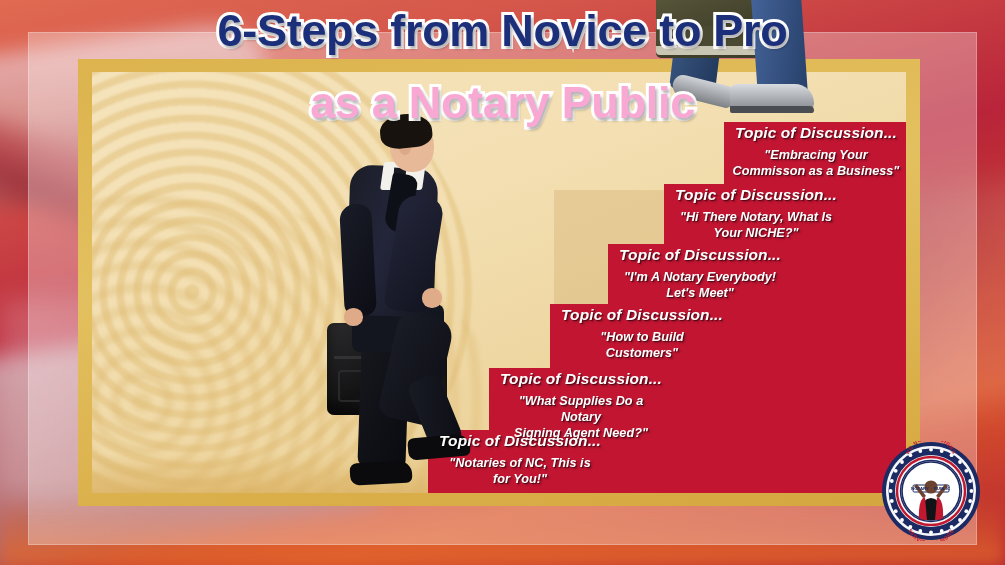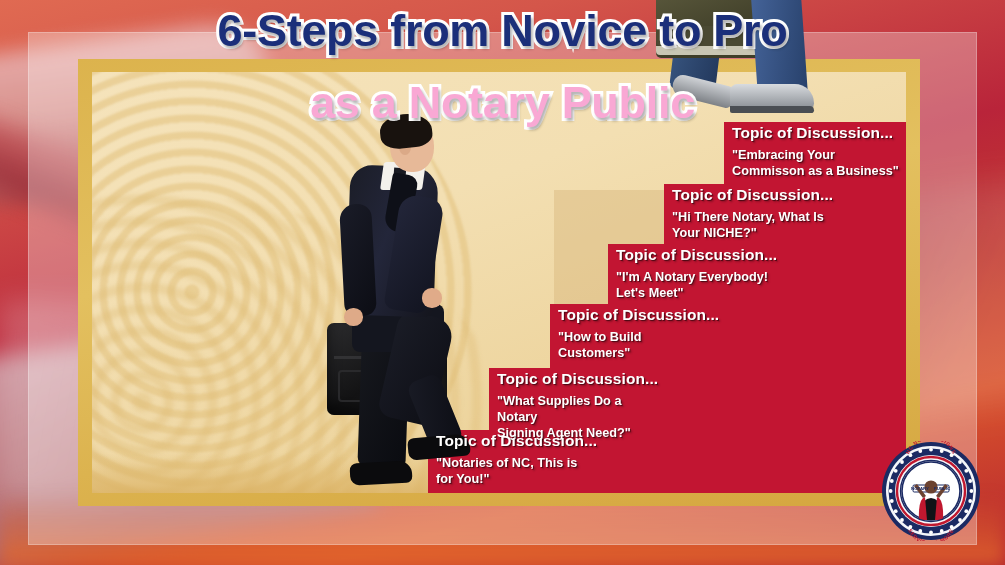--- a/index.html
+++ b/index.html
@@ -89,23 +89,23 @@
     position:absolute; left:0; bottom:0; width:100%; height:40px;
     background:linear-gradient(180deg,rgba(226,186,110,.0),rgba(218,176,96,.75));
   }
 
   
   .stair-mass{ position:absolute; inset:0; }
   .stair{ position:absolute; background:#c21532; }
 
   
   .topic{
-    position:absolute; color:#fff; text-align:left;
+    position:absolute; color:#fff; text-align:center;
     text-shadow:1px 1px 0 rgba(0,0,0,.45), 2px 2px 2px rgba(0,0,0,.30);
-    padding:0 6px; z-index:6;
+    padding:0 6px; z-index:6;font-style:italic;
   }
   .topic .head{
     font-weight:bold; font-size:15.5px; letter-spacing:.1px;
     line-height:1.15; margin-bottom:5px; white-space:nowrap;
   }
   .topic .body{
     font-weight:bold; font-size:12.7px; line-height:1.26;
   }
 
   

